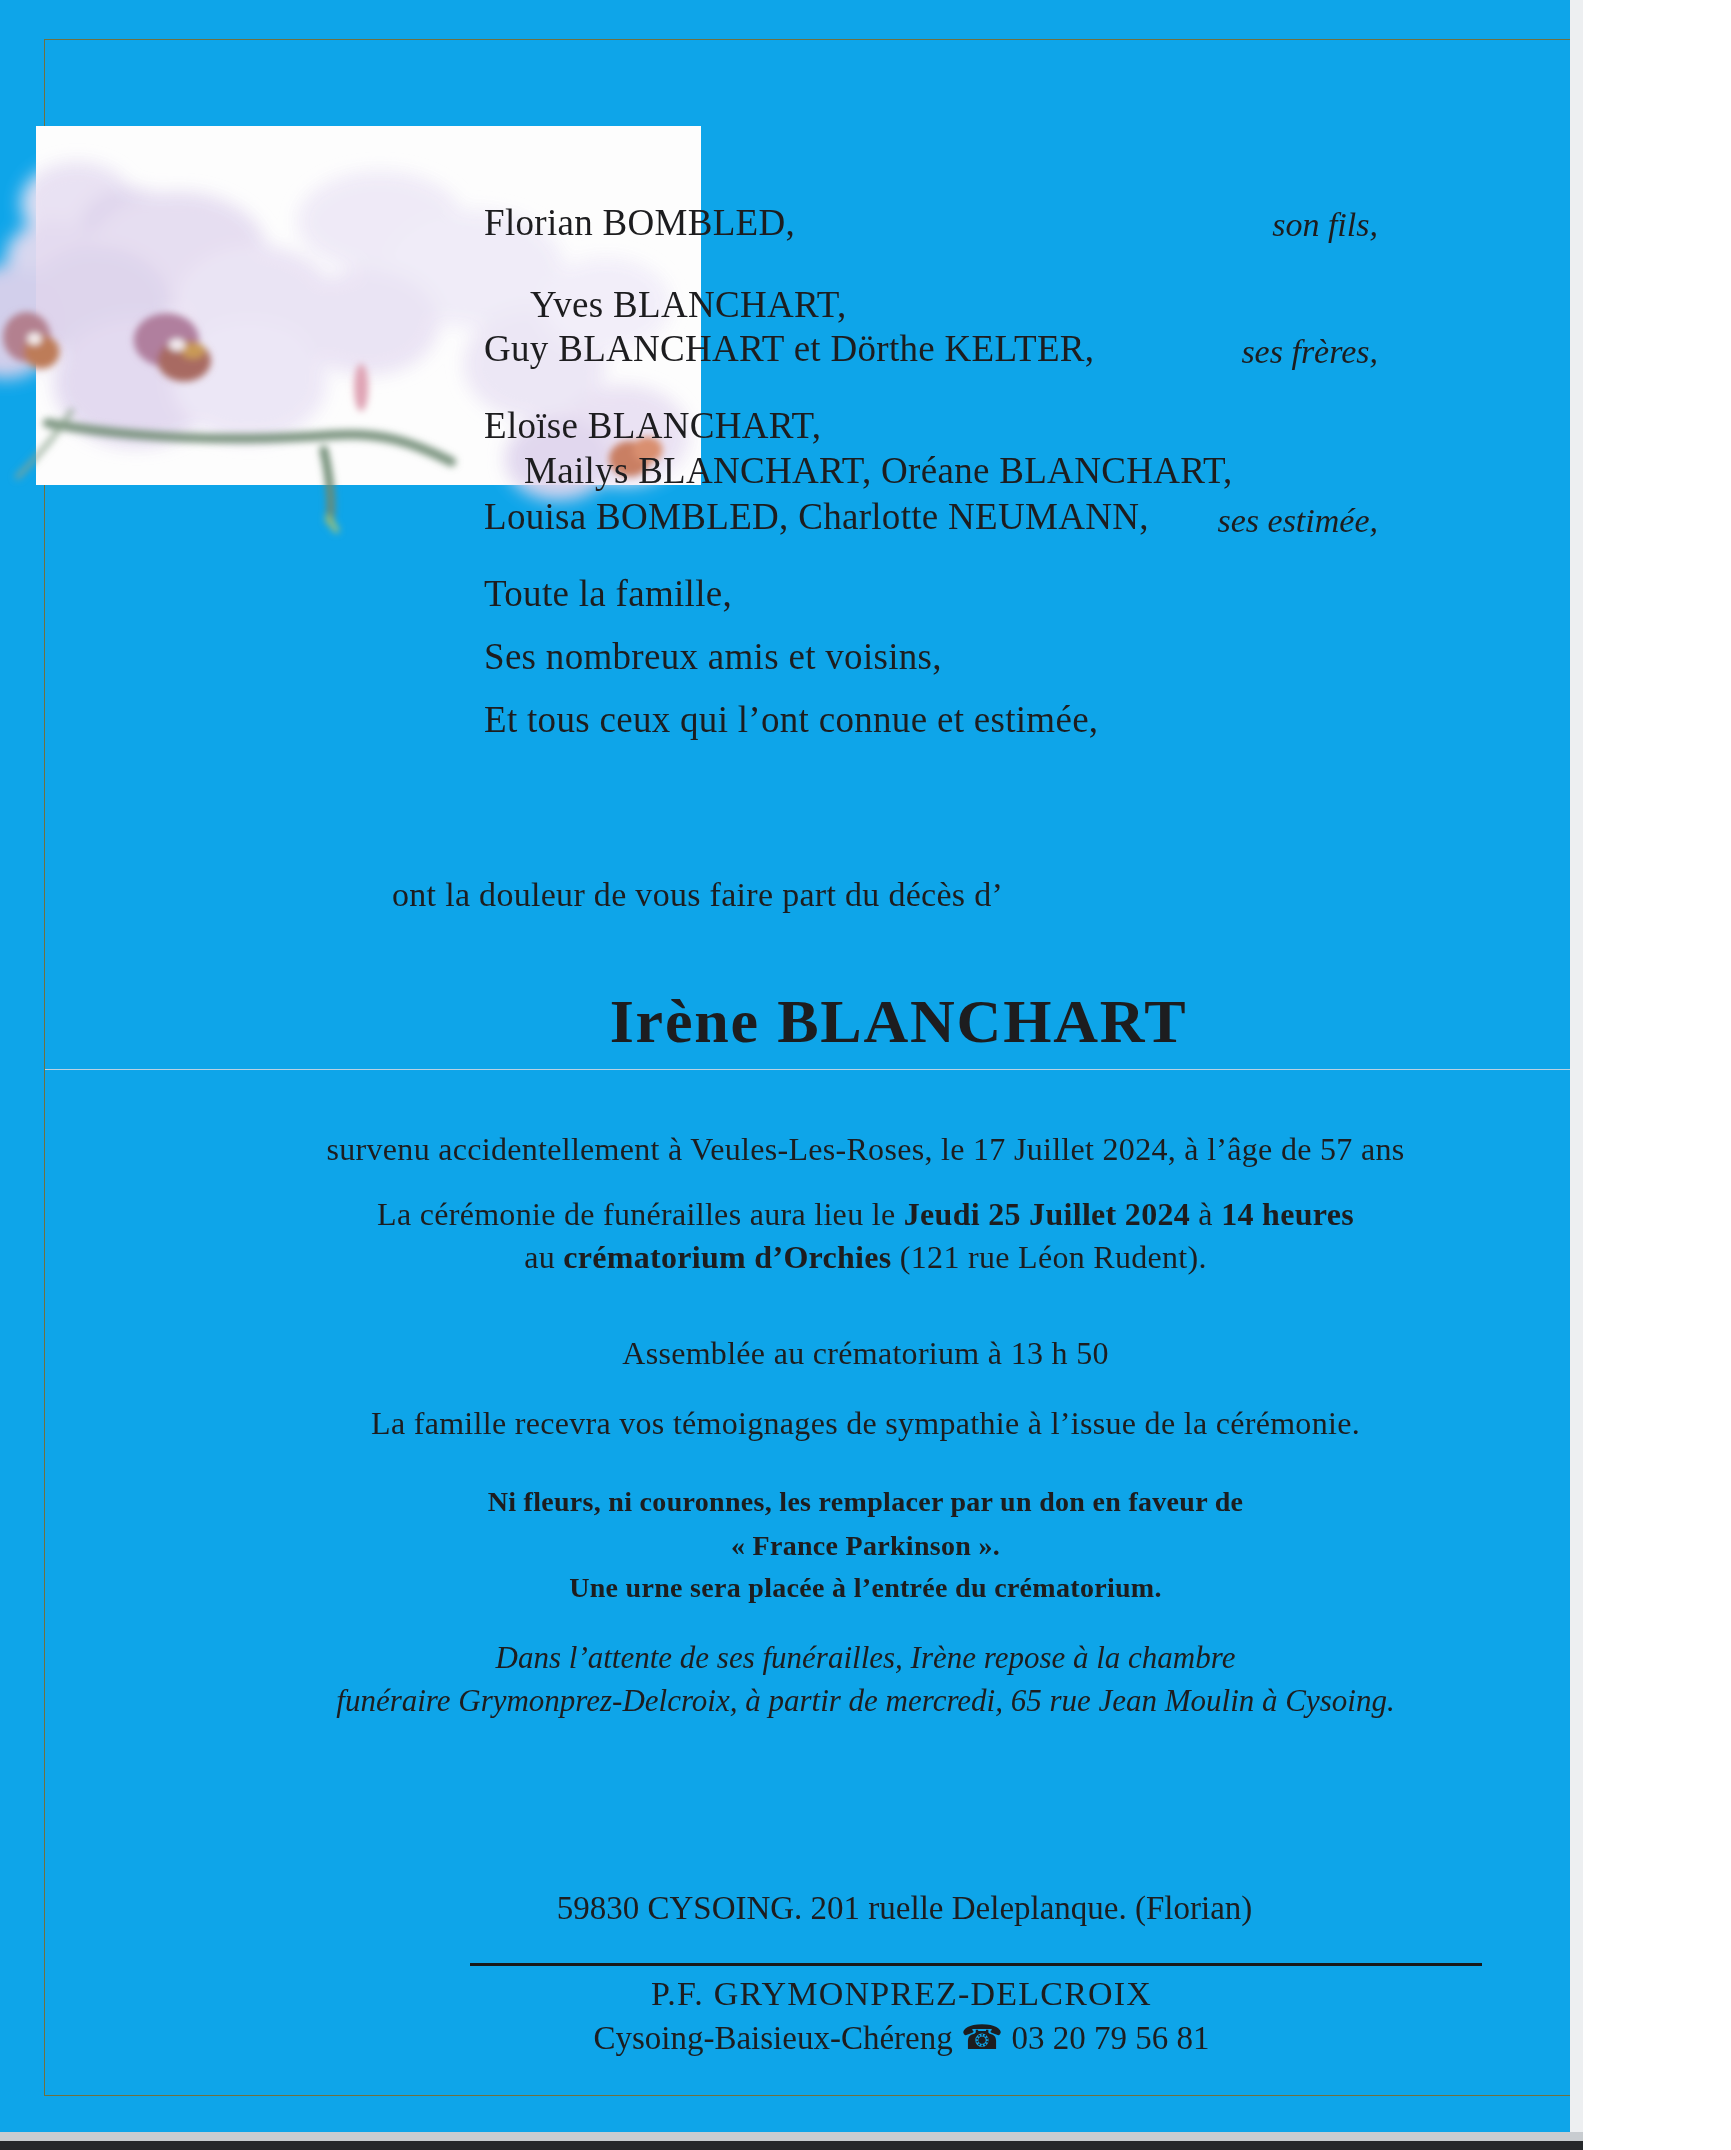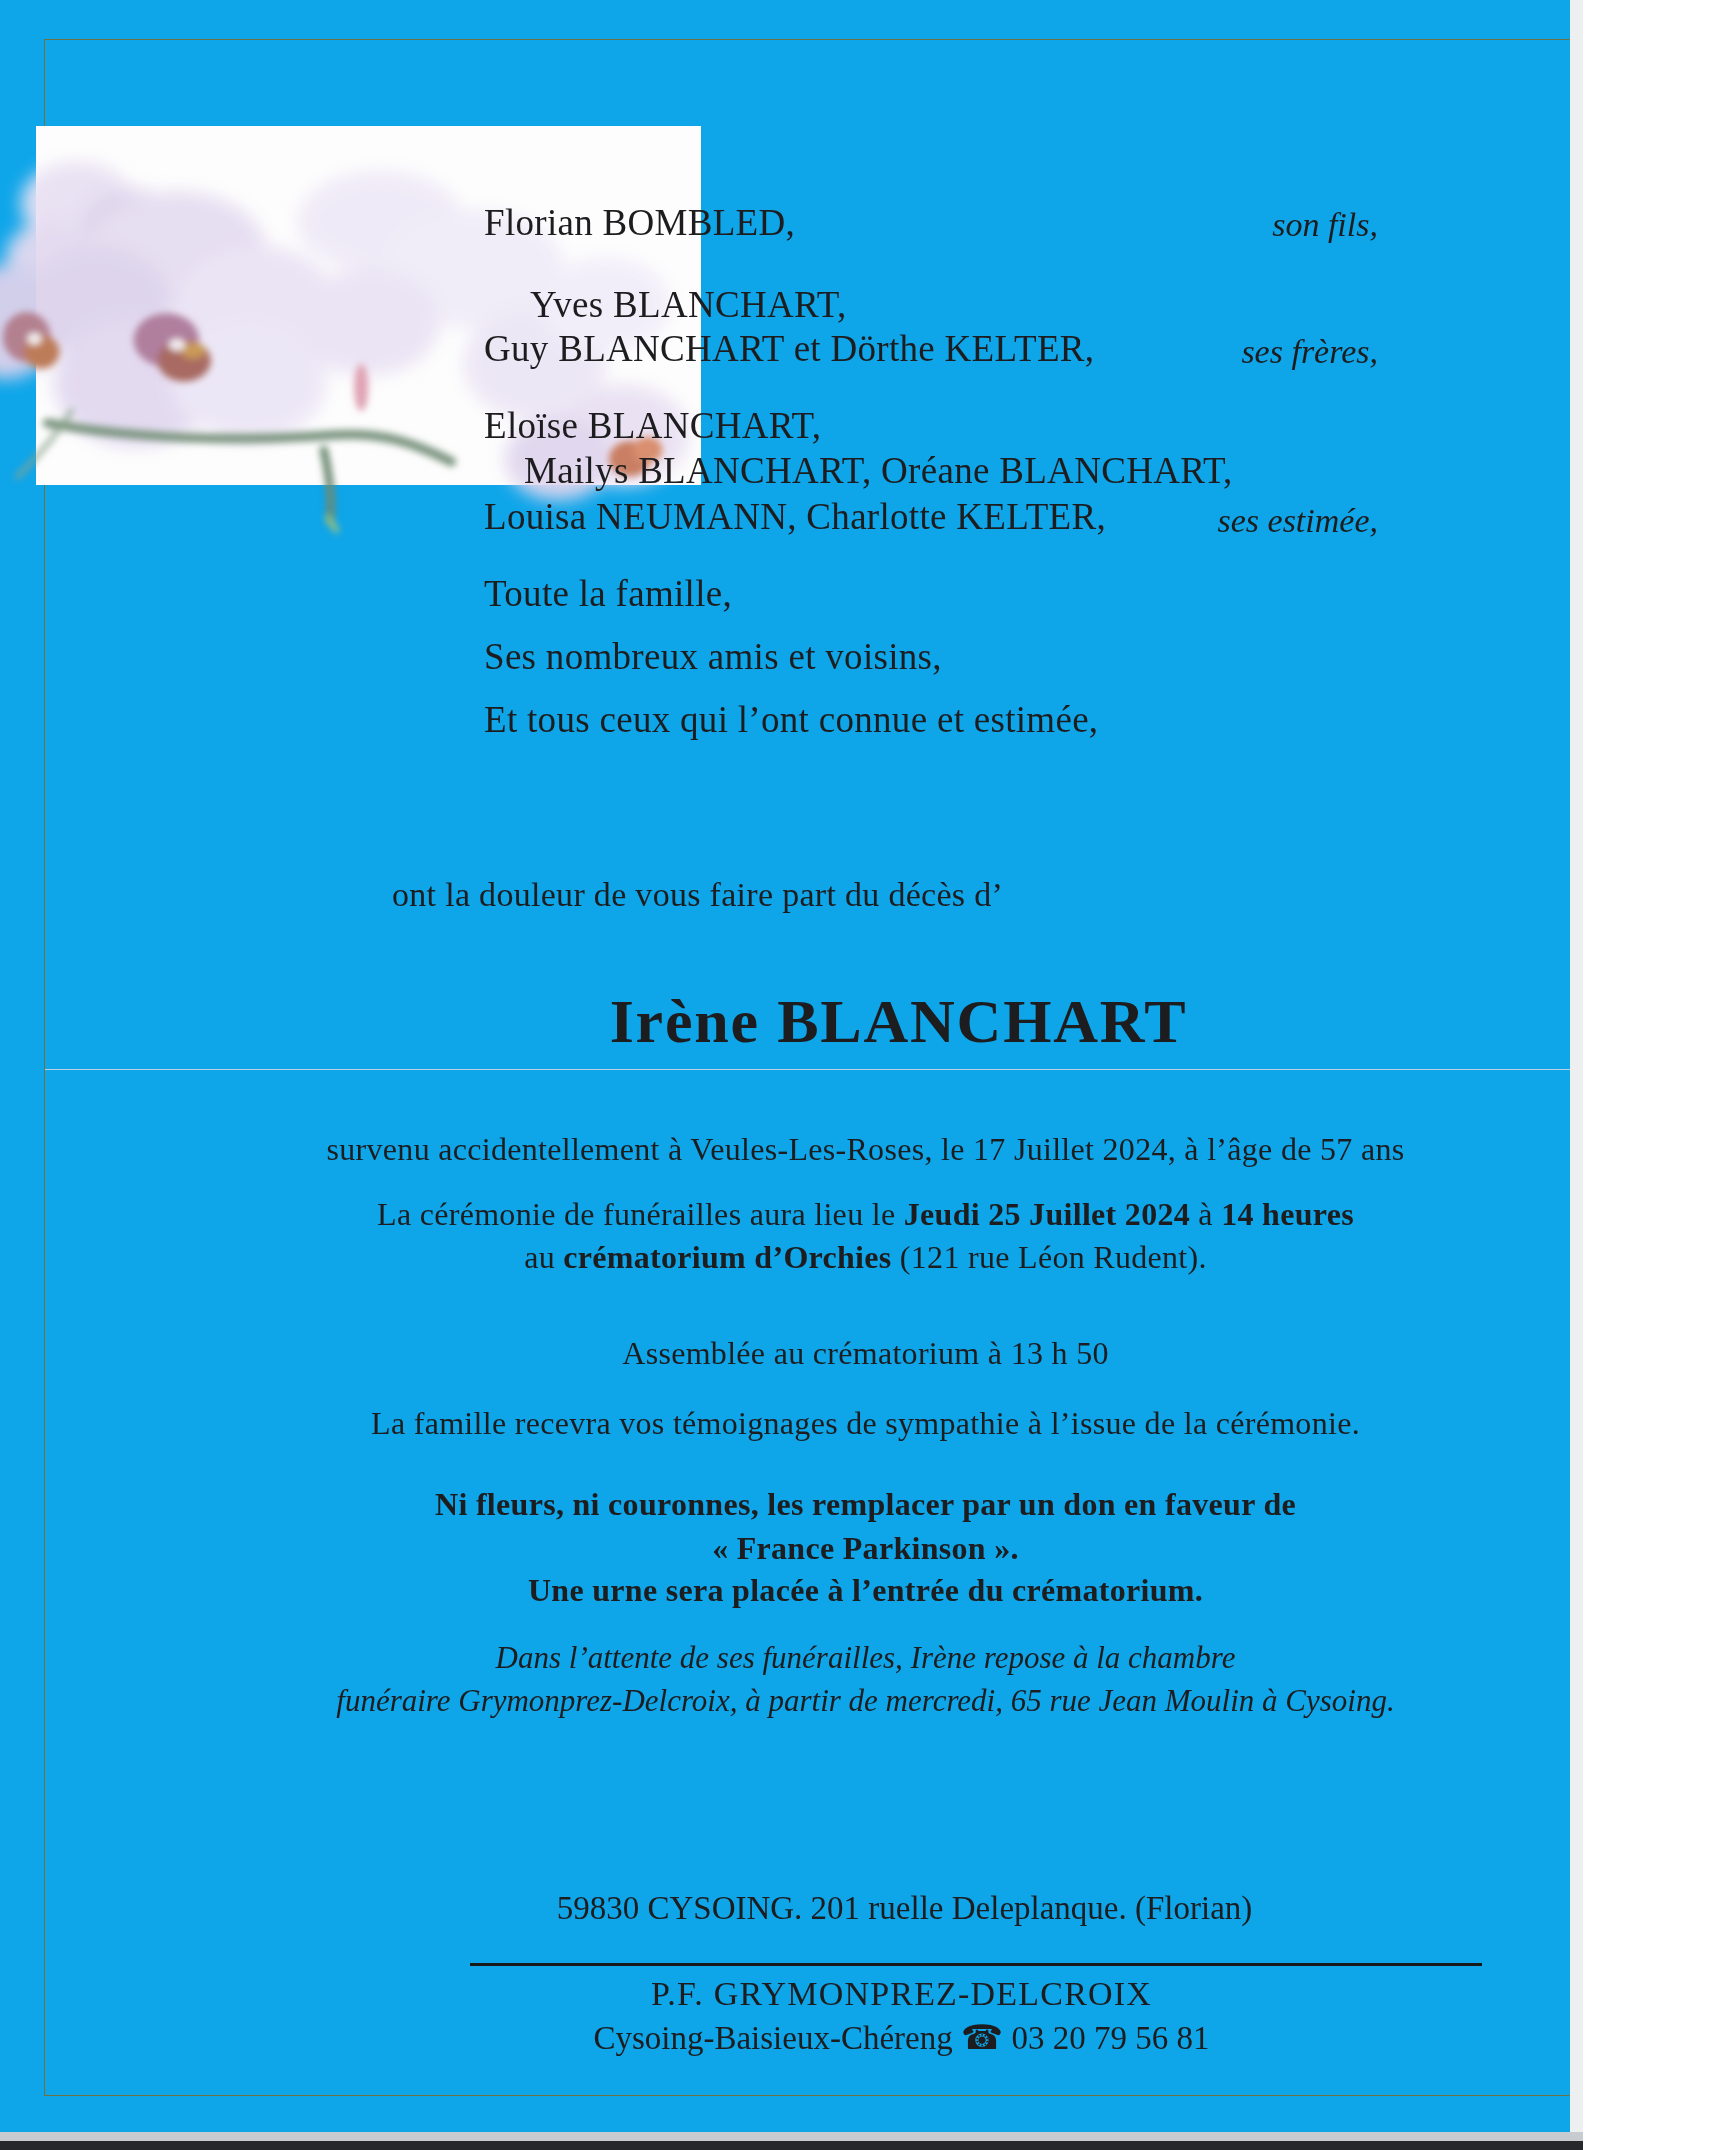--- a/index.html
+++ b/index.html
@@ -30,21 +30,21 @@
   .txt{position:absolute;white-space:nowrap;line-height:1;}
   .name-line{font-size:37px;letter-spacing:0.3px;}
   .relation{font-size:34px;font-style:italic;right:205px;text-align:right;}
   .intro{font-size:34px;letter-spacing:0.3px;}
   .center-line{
     position:absolute;left:196px;right:48px;text-align:center;
     white-space:nowrap;line-height:1;
   }
   .title{font-size:62px;font-weight:bold;letter-spacing:1.8px;transform:translateX(33px);}
   .body-line{font-size:32px;letter-spacing:0.3px;}
-  .bold-line{font-size:32px;font-weight:bold;letter-spacing:0.3px;}
+  .bold-line{font-size:28px;font-weight:bold;letter-spacing:0.3px;}
   .b{font-weight:bold;}
   .italic-line{font-size:31px;font-style:italic;}
   .address{font-size:33px;transform:translateX(39px);}
   .rule{
     position:absolute;left:470px;top:1963px;width:1012px;height:3px;
     background:#191919;
   }
   .home-name{font-size:34px;letter-spacing:1.2px;transform:translateX(36px);}
   .towns{font-size:33px;transform:translateX(36px);}
   .phone-glyph{font-family:"DejaVu Sans",sans-serif;font-size:34px;}
@@ -118,21 +118,21 @@
       <path d="M 552,660 l 14,20" stroke="#9cc178" stroke-width="10"></path>
       <path d="M 120,480 C 95,520 60,560 30,590" stroke="#8aa38c" stroke-width="10" opacity="0.7"></path>
     </g>
   </svg>
 
   <div class="txt name-line" style="left:484px;top:204px;">Florian BOMBLED,</div>
   <div class="txt name-line" style="left:497px;top:286px;margin-left:33px;">Yves BLANCHART,</div>
   <div class="txt name-line" style="left:484px;top:330px;">Guy BLANCHART et Dörthe KELTER,</div>
   <div class="txt name-line" style="left:484px;top:407px;">Eloïse BLANCHART,</div>
   <div class="txt name-line" style="left:484px;top:452px;margin-left:40px;">Mailys BLANCHART, Oréane BLANCHART,</div>
-  <div class="txt name-line" style="left:484px;top:498px;">Louisa NEUMANN, Charlotte KELTER,</div>
+  <div class="txt name-line" style="left:484px;top:498px;">Louisa BOMBLED, Charlotte NEUMANN,</div>
   <div class="txt name-line" style="left:484px;top:575px;">Toute la famille,</div>
   <div class="txt name-line" style="left:484px;top:638px;">Ses nombreux amis et voisins,</div>
   <div class="txt name-line" style="left:484px;top:701px;">Et tous ceux qui l’ont connue et estimée,</div>
 
   <div class="txt relation" style="top:208px;">son fils,</div>
   <div class="txt relation" style="top:335px;">ses frères,</div>
   <div class="txt relation" style="top:504px;">ses estimée,</div>
 
   <div class="txt intro" style="left:392px;top:878px;">ont la douleur de vous faire part du décès d’</div>
 

